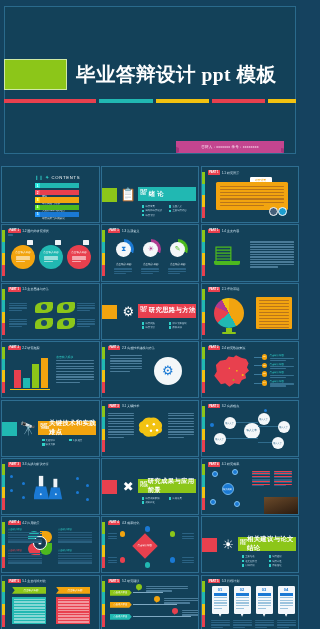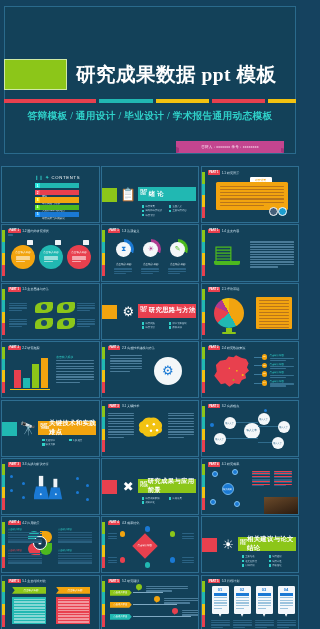--- a/index.html
+++ b/index.html
@@ -95,29 +95,28 @@
   .cn { font-size: 2.6px; color: #fff; text-align: center; line-height: 1.3; }
 </style>
 </head>
 <body>
 
 <div class="page">
 
   <div class="hero">
     <div class="hero-inner"></div>
     <div class="hero-greenblock"></div>
-    <div class="hero-title">研究成果数据 ppt 模板</div>
+    <div class="hero-title">毕业答辩设计 ppt 模板</div>
     <div class="hero-bars" id="heroBars">
         <i style="background: rgb(232, 64, 78); flex: 0.33 1 0%;"></i>
         <i style="background: rgb(33, 184, 178); flex: 0.19 1 0%;"></i>
         <i style="background: rgb(242, 194, 17); flex: 0.19 1 0%;"></i>
         <i style="background: rgb(232, 64, 78); flex: 0.19 1 0%;"></i>
         <i style="background: rgb(242, 194, 17); flex: 0.1 1 0%;"></i>
       </div>
-    <div class="hero-sub">答辩模板 / 通用设计 / 毕业设计 / 学术报告通用动态模板</div>
     <div class="ribbon">
       <div class="tail l"></div>
       <div class="tail r"></div>
       <span>答辩人：xxxxxxx    学号：xxxxxxxx</span>
     </div>
   </div>
 
   <div class="grid" id="grid">
       <div class="slide">
         <div class="toc-title"><span class="mk">❙❙ ⚘ </span><span>CONTENTS</span></div>

